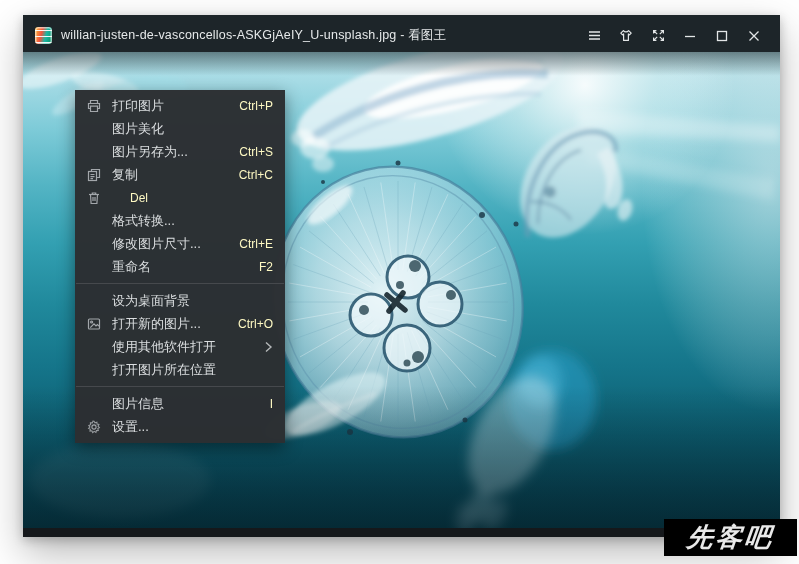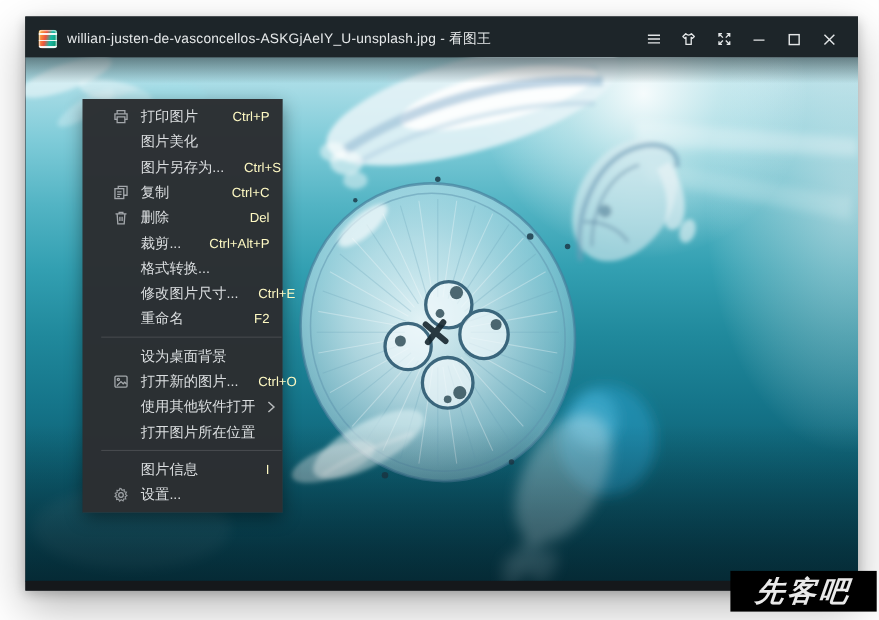--- a/index.html
+++ b/index.html
@@ -24,22 +24,22 @@
                 overflow:hidden; text-overflow:ellipsis; flex:1 1 auto; letter-spacing:.2px; }
   .win-controls { display:flex; align-items:center; flex:0 0 auto; }
   .win-btn { width:32px; height:37px; display:flex; align-items:center; justify-content:center; cursor:default; }
   .win-btn svg { display:block; }
 
   
   .image-area { position:absolute; left:0; top:37px; width:757px; height:485px; overflow:hidden; }
   .image-area svg { display:block; }
 
   
-  .context-menu { position:absolute; left:52px; top:75px; width:182px;
-                  background:rgba(44,47,50,.985); padding:4px 0 5px 16px;
+  .context-menu { position:absolute; left:52px; top:75px; width:210px;
+                  background:rgba(44,47,50,.985); padding:4px 0 5px 0;
                   box-shadow:0 5px 16px rgba(0,0,0,.45); z-index:5; }
   .menu-row { height:23px; display:flex; align-items:center; padding:0 12px 0 0; }
   .mi-icon { width:37px; flex:0 0 auto; display:flex; align-items:center; justify-content:center;
              color:#a3a7ab; }
   .mi-icon svg { display:block; }
   .mi-label { flex:1 1 auto; color:#dcdfe1; font-size:13px; white-space:nowrap; }
   .mi-shortcut { flex:0 0 auto; color:#fef9c3; font-size:12px; margin-left:18px; }
   .mi-arrow { flex:0 0 auto; margin-left:10px; display:flex; align-items:center; }
   .menu-separator { height:1px; background:#46494d; margin:5px 1px; }
 
@@ -329,27 +329,21 @@
         </div>
         <div class="menu-row">
           <span class="mi-icon">
             <svg width="16" height="16" viewBox="0 0 16 16" stroke="#a3a7ab" stroke-width="1.2" fill="none">
               <path d="M3 4.5 H13"></path>
               <path d="M6.3 4.5 V3 H9.7 V4.5"></path>
               <path d="M4.5 4.5 L5.1 13.5 H10.9 L11.5 4.5"></path>
               <path d="M7 7 V11 M9 7 V11"></path>
             </svg>
           </span>
-          <span class="mi-label">删除</span>
           <span class="mi-shortcut">Del</span>
-        </div>
-        <div class="menu-row">
-          <span class="mi-icon"></span>
-          <span class="mi-label">裁剪...</span>
-          <span class="mi-shortcut">Ctrl+Alt+P</span>
         </div>
         <div class="menu-row">
           <span class="mi-icon"></span>
           <span class="mi-label">格式转换...</span>
         </div>
         <div class="menu-row">
           <span class="mi-icon"></span>
           <span class="mi-label">修改图片尺寸...</span>
           <span class="mi-shortcut">Ctrl+E</span>
         </div>

